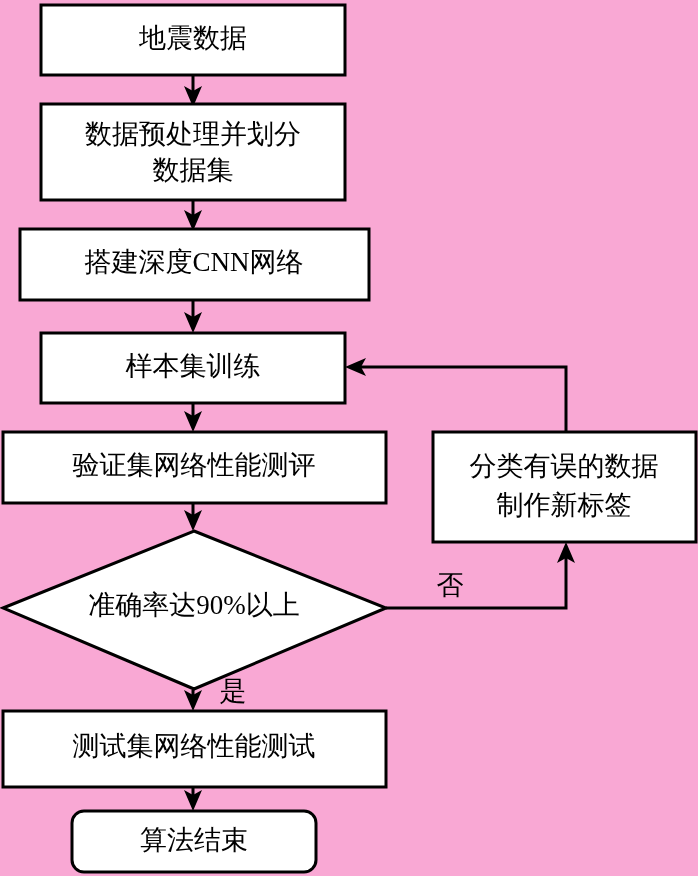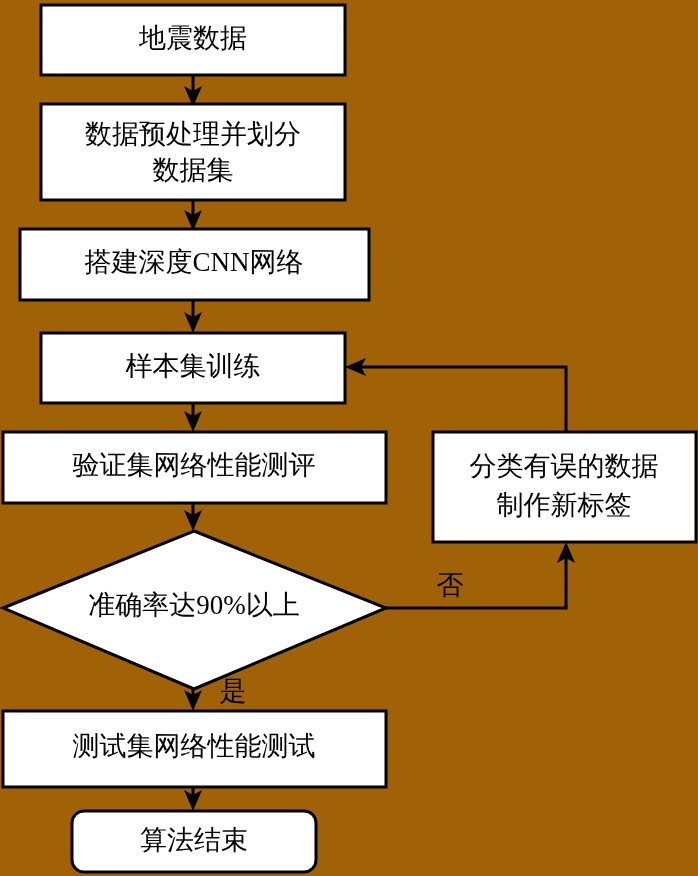--- a/index.html
+++ b/index.html
@@ -4,21 +4,21 @@
 <style>
   html, body {
     margin: 0;
     padding: 0;
     background: #ffffff;
   }
   #flowchart-root {
     position: relative;
     width: 698px;
     height: 876px;
-    background: #a16207;
+    background: #f9a8d4;
     font-family: "Liberation Serif", "DejaVu Serif", serif;
     overflow: hidden;
   }
   svg.chart-canvas {
     display: block;
     width: 698px;
     height: 876px;
   }
   .node-shape {
     fill: #ffffff;

